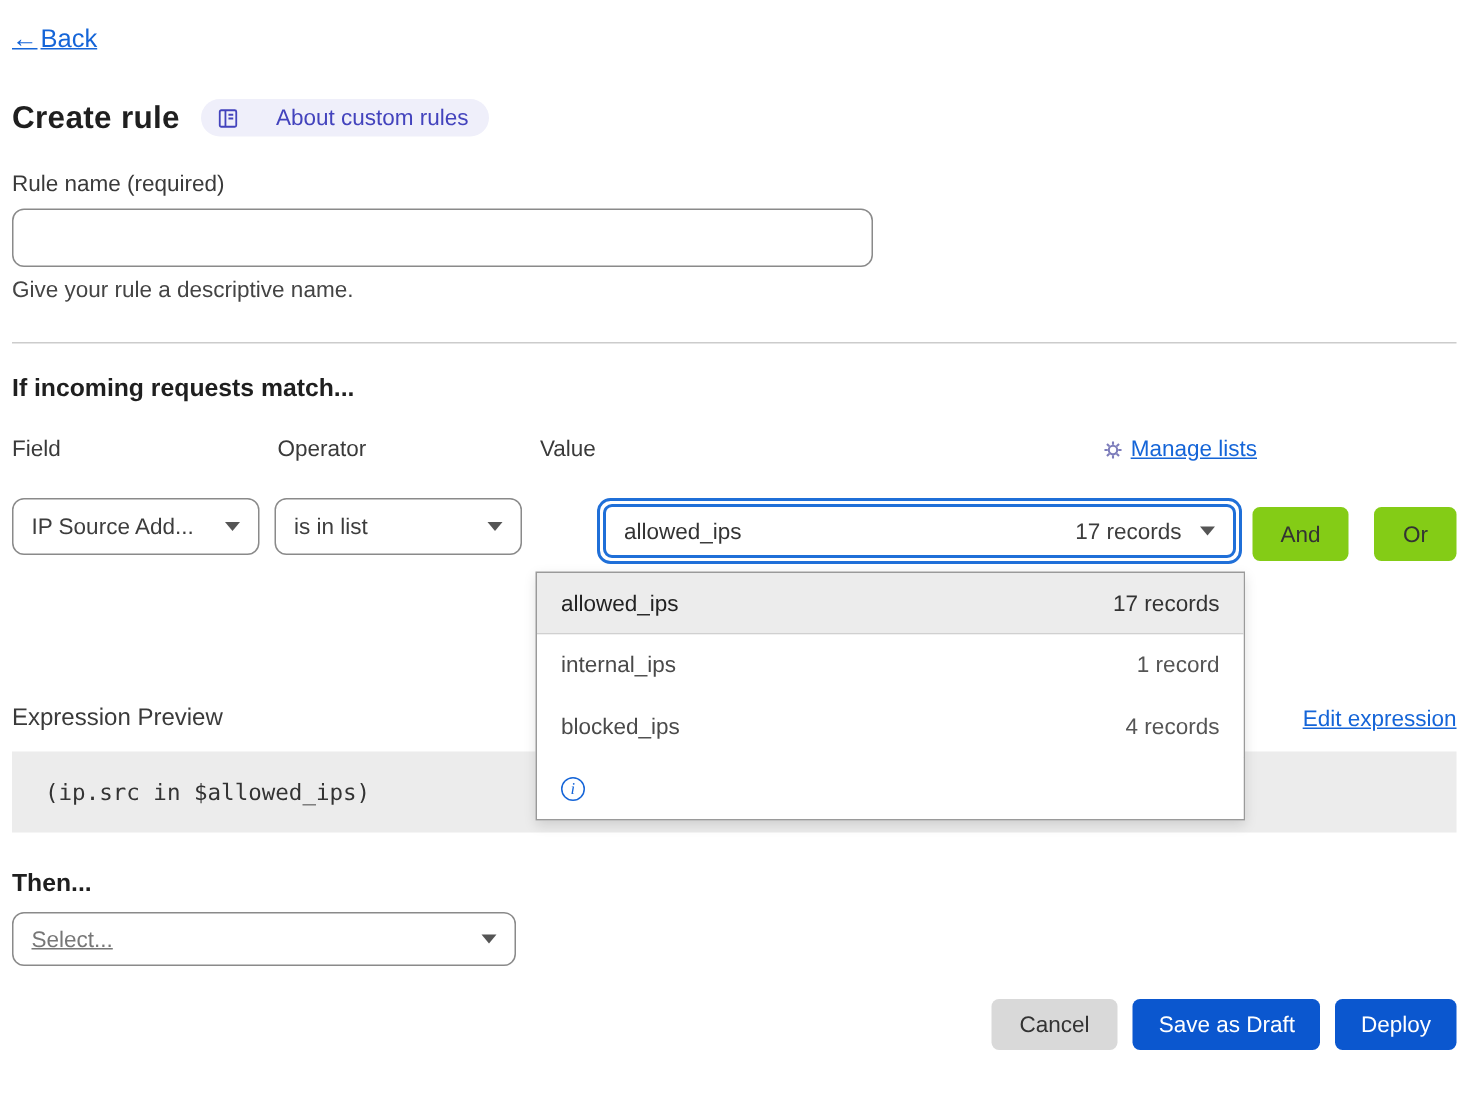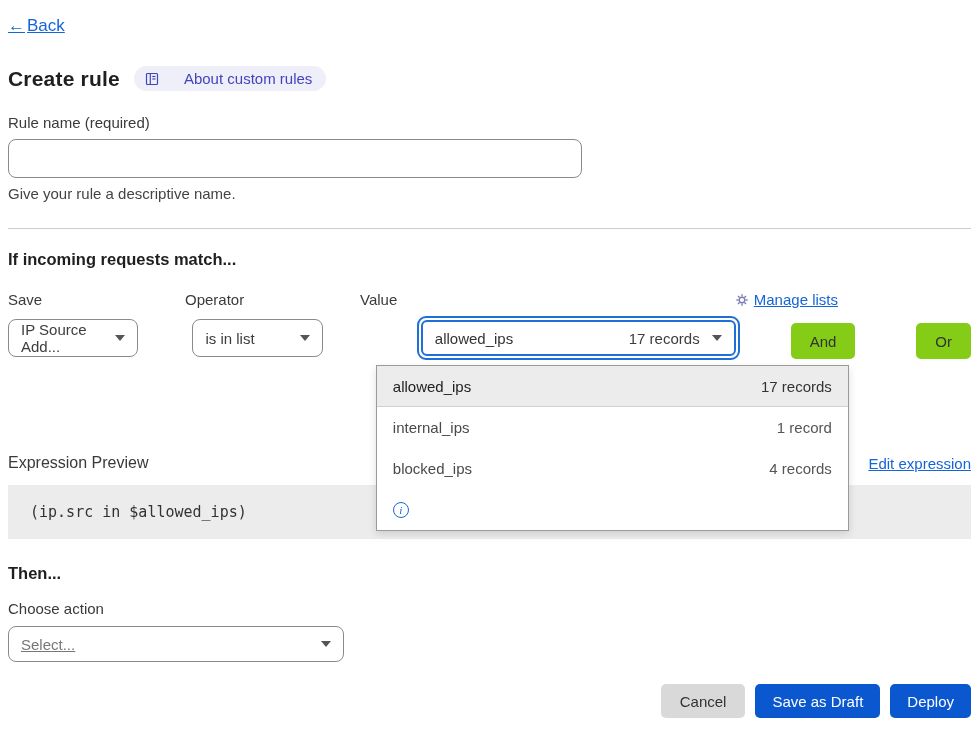--- a/index.html
+++ b/index.html
@@ -43,21 +43,21 @@
   
   h2 { font-size: 16.5px; font-weight: bold; color: #1f1f1f; }
   .match-heading { margin-top: 21px; }
   .labels-row { margin-top: 22px; display: flex; align-items: flex-end; }
   .lbl-field { width: 177px; }
   .lbl-operator { width: 175px; }
   .lbl-value { width: 478px; display: flex; justify-content: space-between; align-items: center; }
   .manage-link { font-size: 15px; display: inline-flex; align-items: center; gap: 5px; }
   .gear-icon { display: inline-flex; }
 
-  .controls-row { margin-top: 8px; display: flex; align-items: center; gap: 44px; }
+  .controls-row { margin-top: 24px; display: flex; align-items: flex-start; }
   .select {
     height: 38px; border: 1px solid #8a8a8a; border-radius: 8px; background: #fff;
     display: flex; align-items: center; justify-content: space-between;
     padding: 0 12px; font-size: 15px; color: #3d3d3d; cursor: pointer;
   }
   .select-field { width: 167px; margin-right: 10px; }
   .select-operator { width: 167px; margin-right: 8px; }
   .chev { width: 0; height: 0; border-left: 5px solid transparent; border-right: 5px solid transparent; border-top: 6px solid #555; }
 
   
@@ -156,21 +156,21 @@
 
   <div class="field-label rule-name-label">Rule name (required)</div>
   <input class="text-input" type="text" value="" style="">
   <div class="helper">Give your rule a descriptive name.</div>
 
   <hr class="divider">
 
   <h2 class="match-heading">If incoming requests match...</h2>
 
   <div class="labels-row">
-    <div class="field-label lbl-field">Save</div>
+    <div class="field-label lbl-field">Field</div>
     <div class="field-label lbl-operator">Operator</div>
     <div class="lbl-value">
       <span class="field-label">Value</span>
       <a class="link manage-link">
         <span class="gear-icon">
           <svg width="14" height="14" viewBox="0 0 16 16">
               <g stroke="#7d7dbb" stroke-width="1.6" fill="none">
             <line x1="8" y1="1.5" x2="8" y2="4"></line>
                 <line x1="8" y1="12" x2="8" y2="14.5"></line>
             <line x1="1.5" y1="8" x2="4" y2="8"></line>
@@ -234,21 +234,20 @@
 
   <div class="expr-label-row">
     <span class="expr-label">Expression Preview</span>
     <a class="link edit-expr">Edit expression</a>
   </div>
   <div class="expr-block">
     <span>(ip.src in $allowed_ips)</span>
   </div>
 
   <h2 class="then-heading">Then...</h2>
-  <div class="field-label action-label">Choose action</div>
   <div class="select select-action">
     <span class="placeholder">Select...</span>
     <span class="chev"></span>
   </div>
 
   <div class="footer">
     <button class="btn btn-secondary">Cancel</button>
     <button class="btn btn-primary">Save as Draft</button>
     <button class="btn btn-primary">Deploy</button>
   </div>

